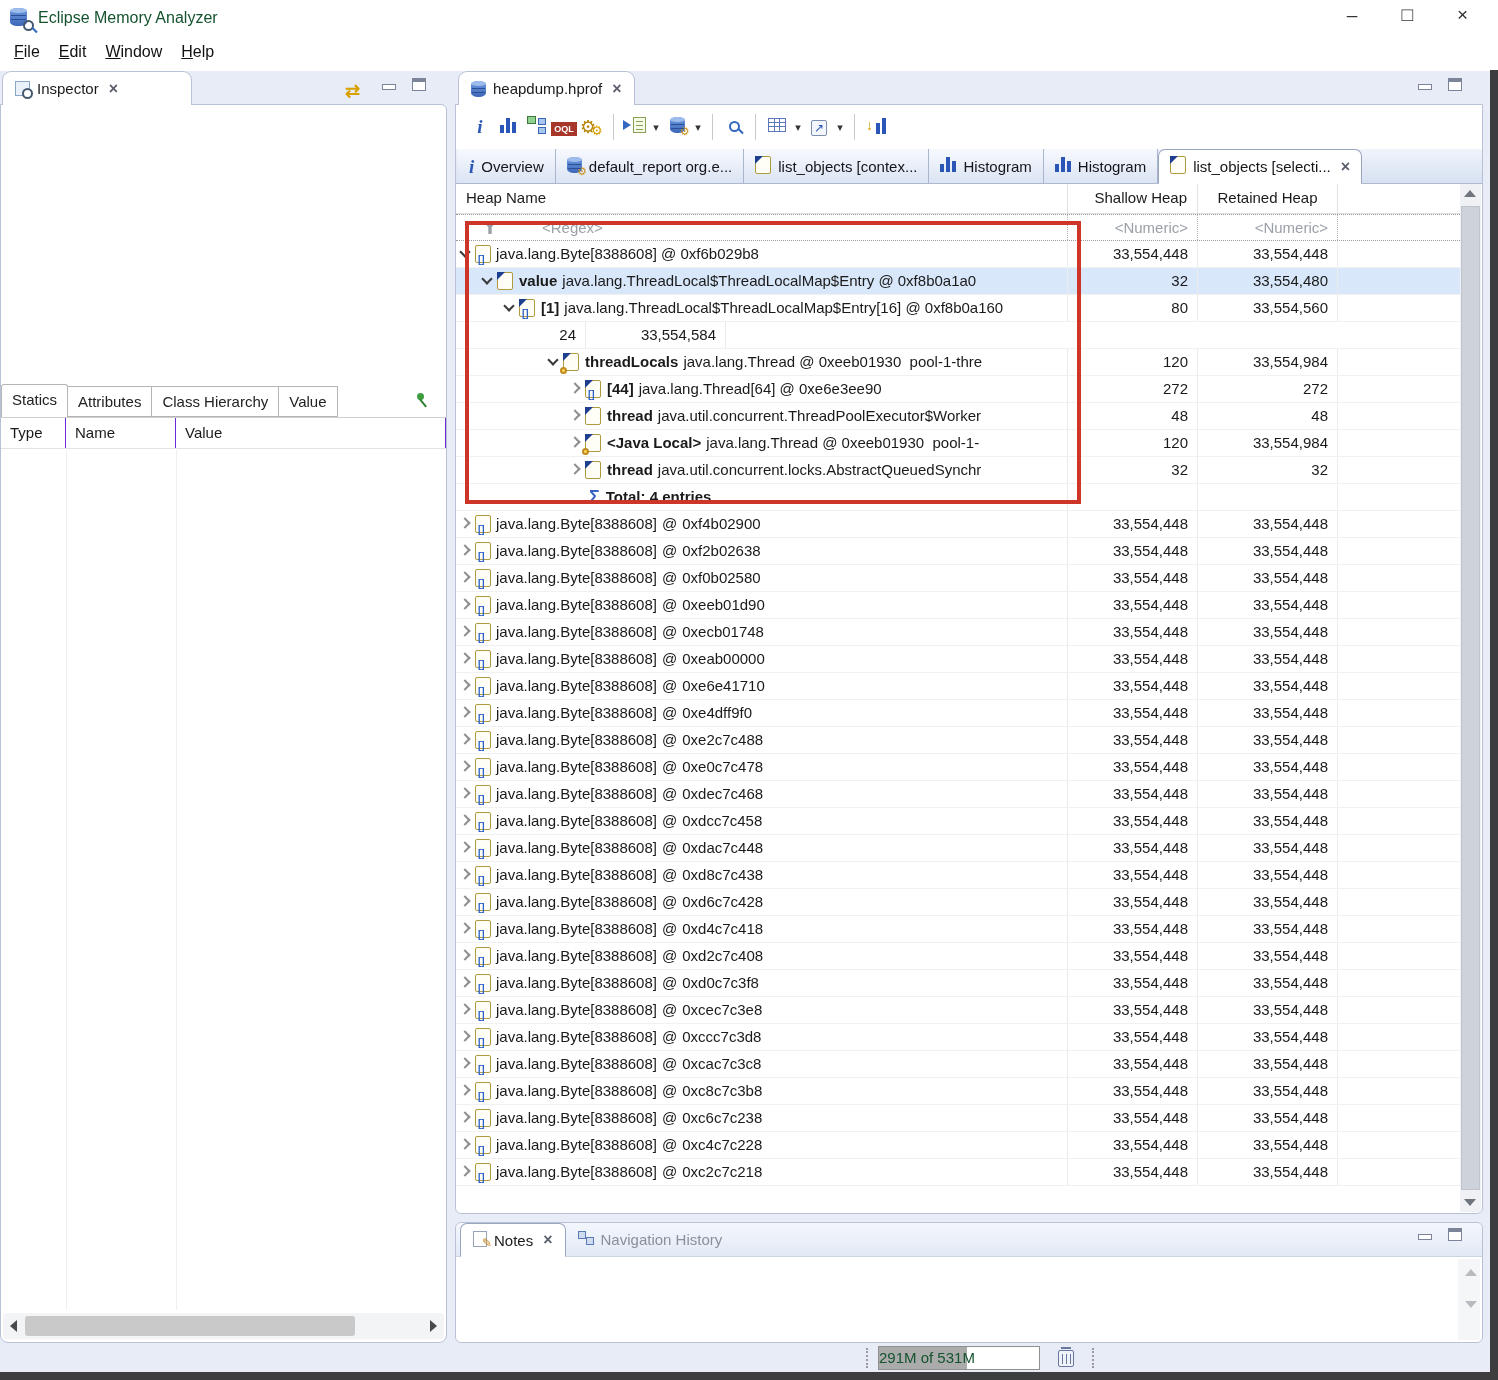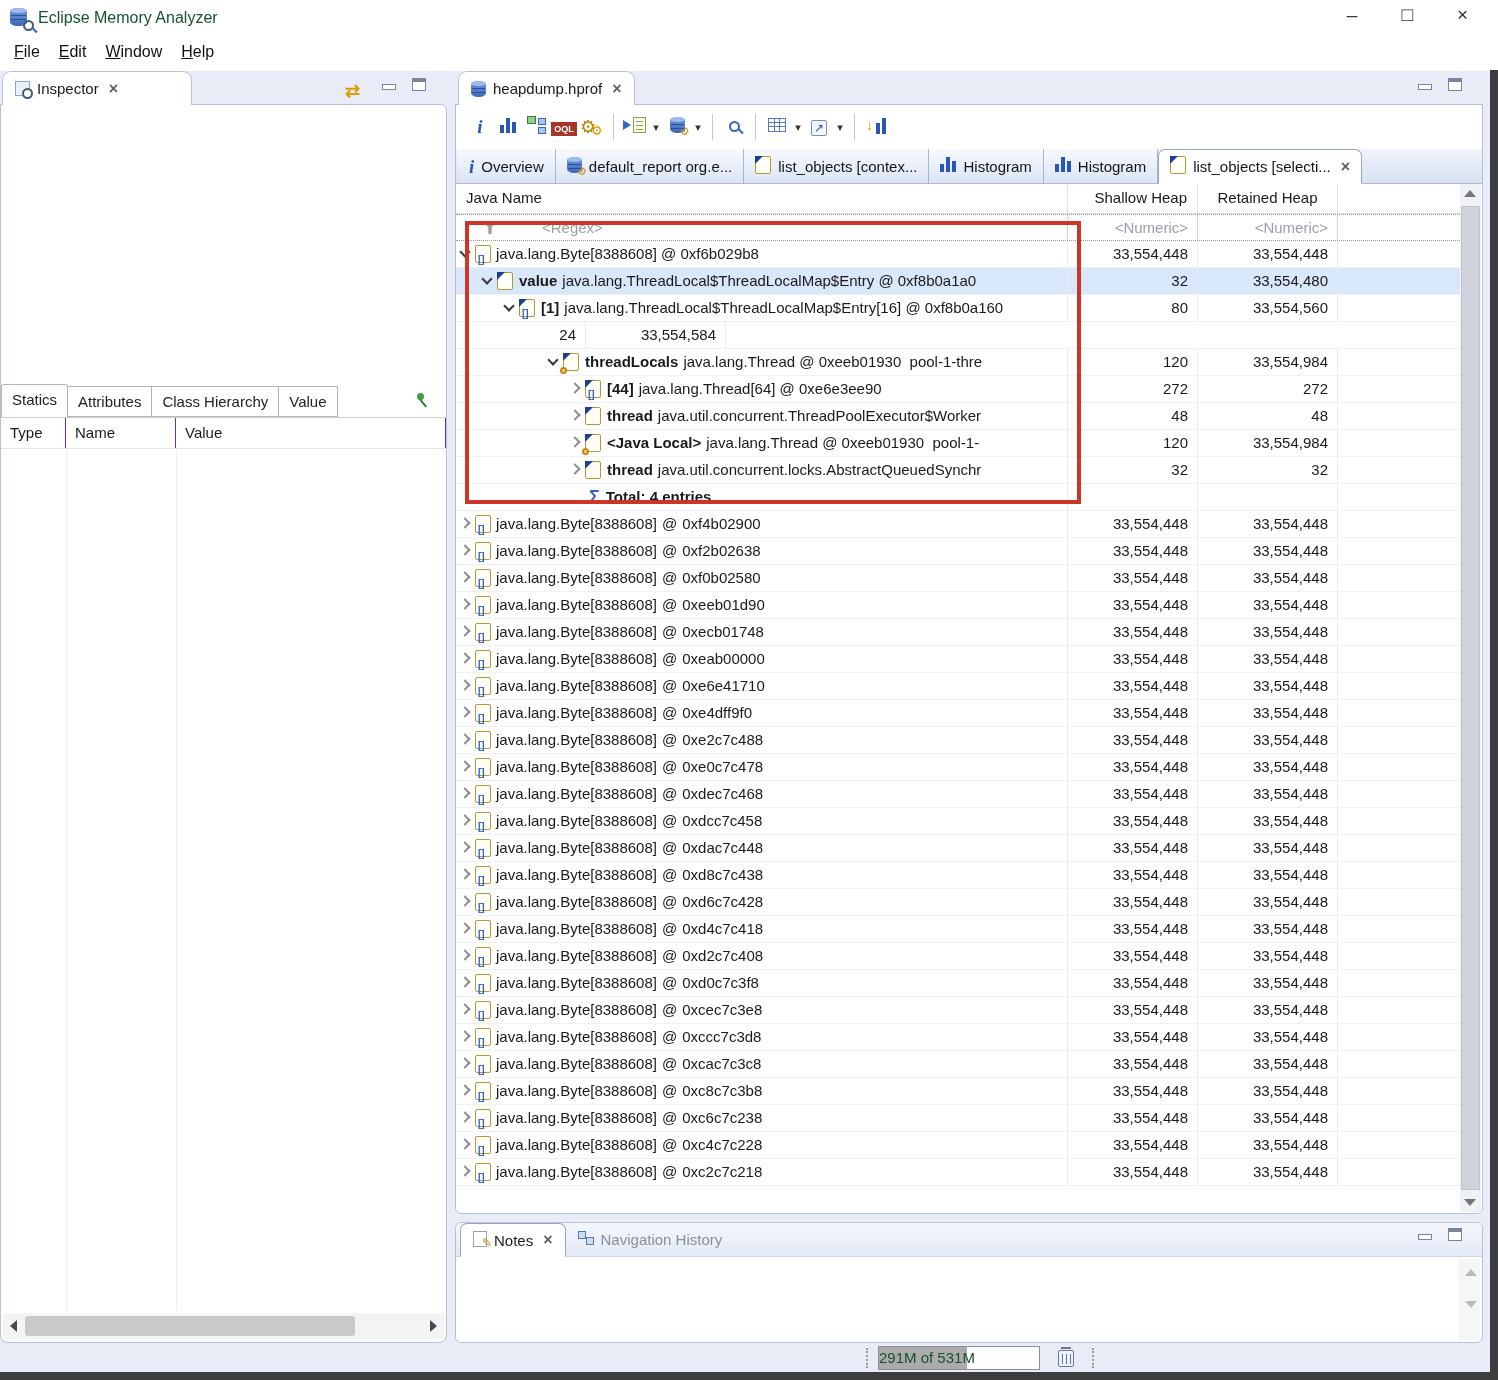--- a/index.html
+++ b/index.html
@@ -309,21 +309,21 @@
           </span></span>
         <span>Histogram</span>
       </div>
       <div class="stab active">
         <span><span class="ticon ref" style="margin-left:0"></span></span>
         <span>list_objects [selecti...</span>
         <span class="close-x">×</span>
       </div>
     </div>
   <div class="thead">
-    <div class="hc name">Java Name</div>
+    <div class="hc name">Heap Name</div>
     <div class="hc sh">Shallow Heap</div>
     <div class="hc rh">Retained Heap</div>
     <div class="hc fillh"></div>
   </div>
   <div id="heap-rows">
       <div class="row filter">
         <div class="cell name">
           <span class="funnel"></span>
           <span class="lbl gray">&lt;Regex&gt;</span>
         </div>

